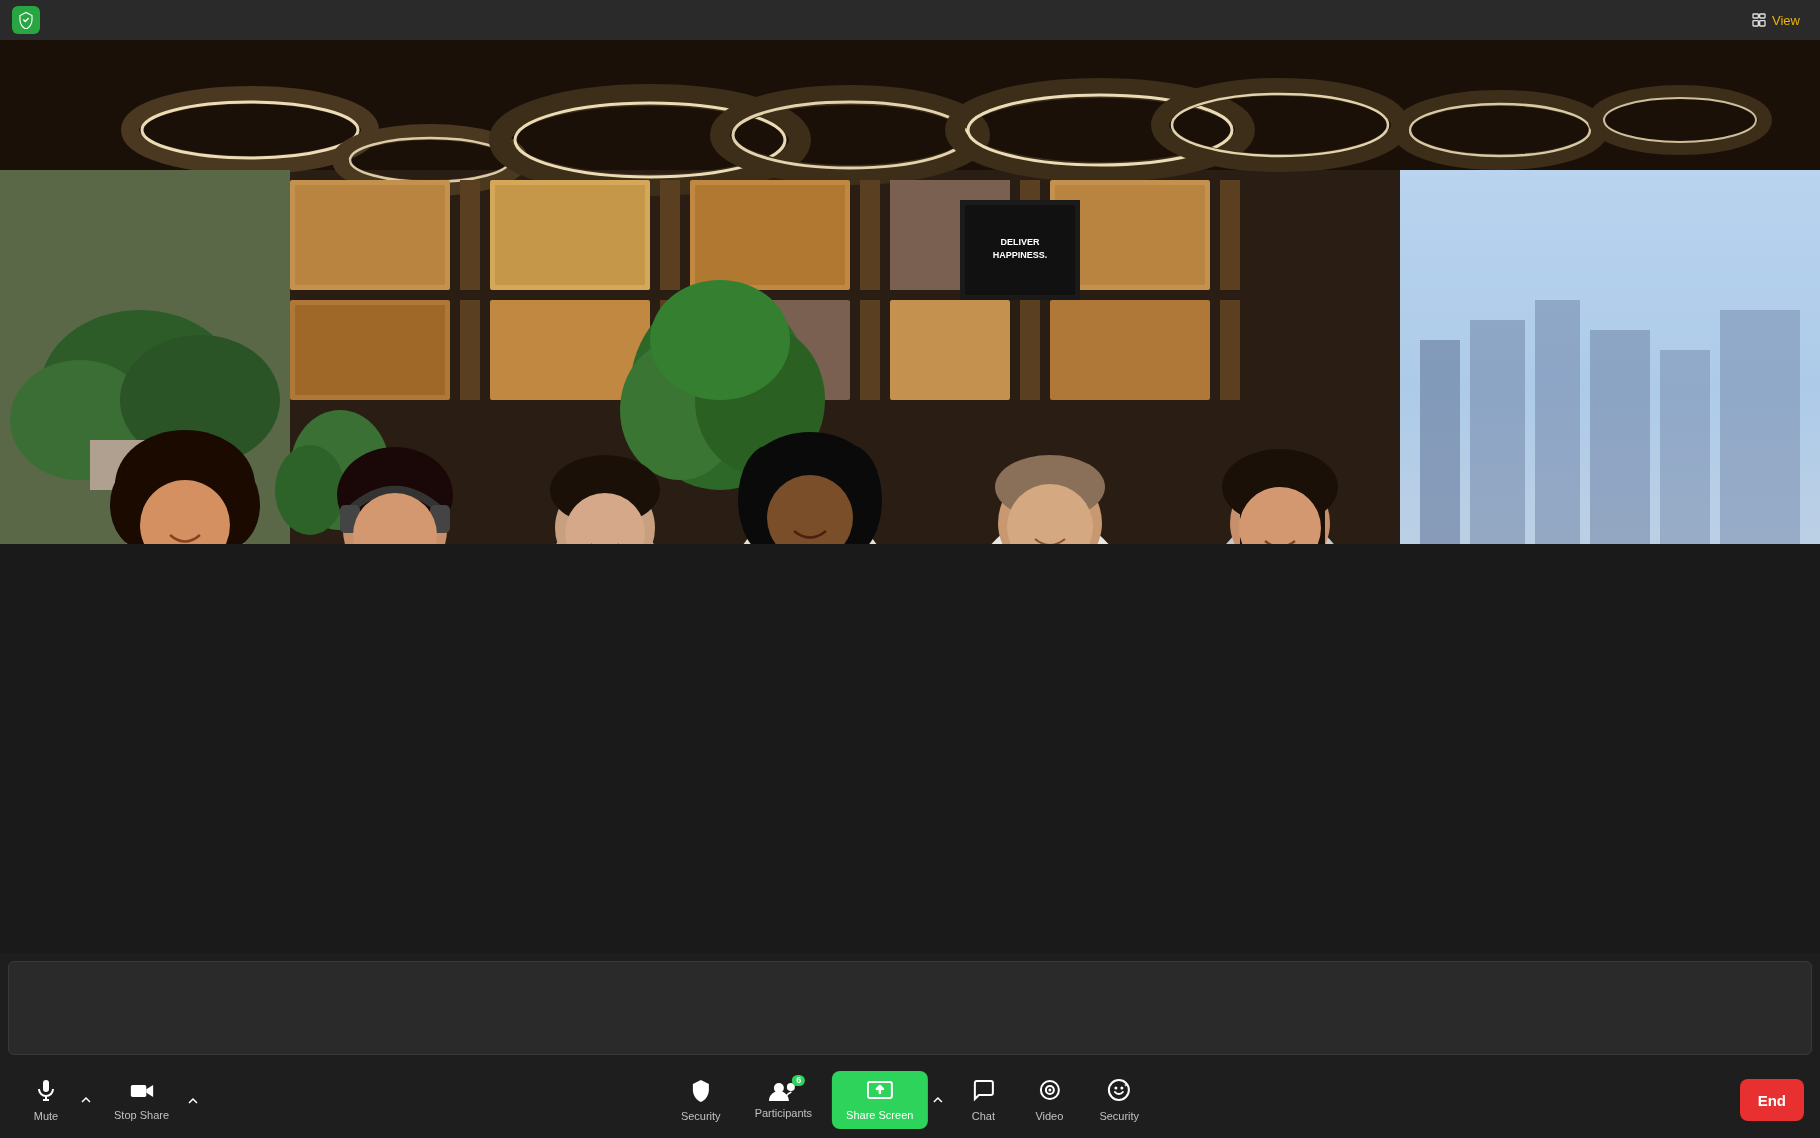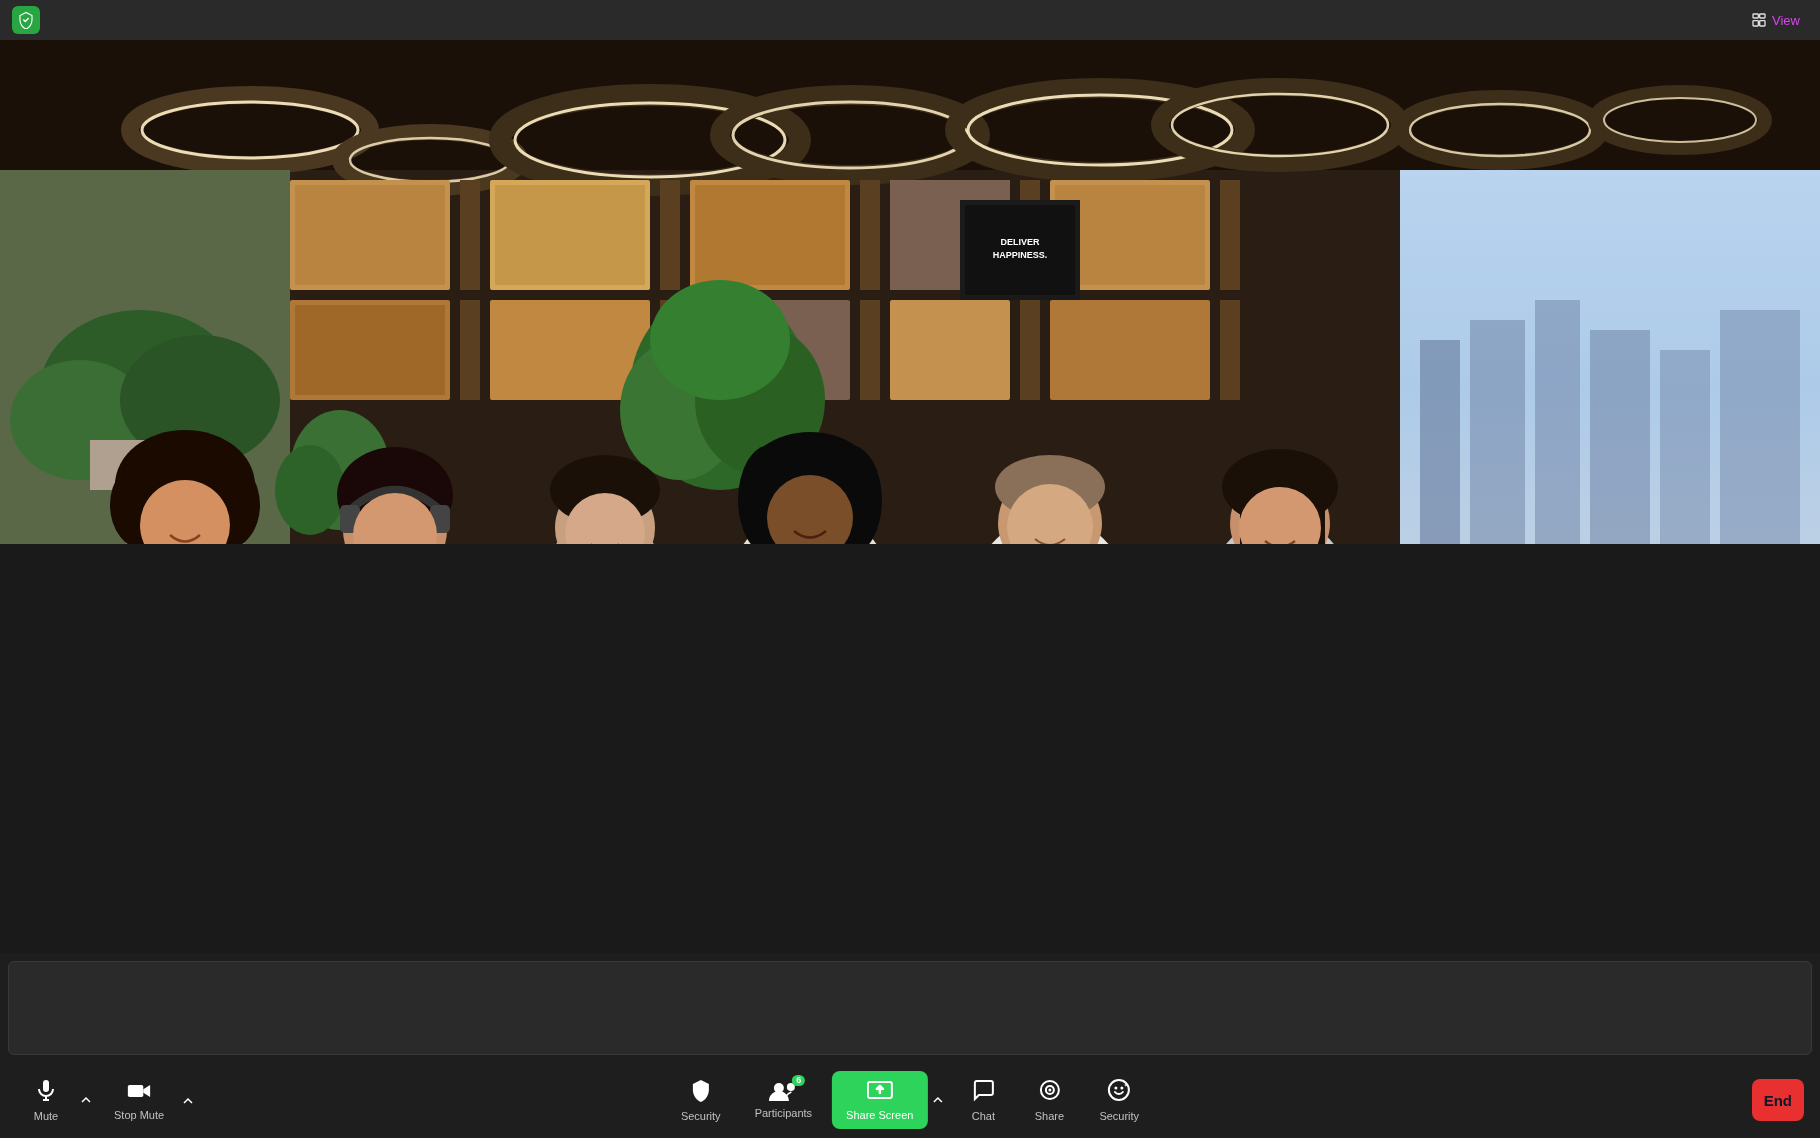--- a/index.html
+++ b/index.html
@@ -38,21 +38,21 @@
       justify-content: center;
       color: white;
       font-weight: bold;
       font-size: 14px;
     }
 
     #view-button {
       display: flex;
       align-items: center;
       gap: 5px;
-      color: #d946ef;
+      color: #eab308;
       font-size: 13px;
       cursor: pointer;
       padding: 4px 8px;
       border-radius: 4px;
     }
 
     
     #main-video {
       position: absolute;
       top: 40px;
@@ -161,22 +161,22 @@
       border-radius: 8px;
       color: white !important;
     }
 
     .share-screen-btn .btn-label {
       color: white !important;
     }
 
     .end-btn {
       background: #e83030;
-      color: #0f172a;
-      padding: 10px 12px;
+      color: #ffffff;
+      padding: 10px 18px;
       border-radius: 8px;
       font-size: 15px;
       font-weight: 600;
       cursor: pointer;
       border: none;
       height: 42px;
       display: flex;
       align-items: center;
     }
   </style>
@@ -430,21 +430,21 @@
       </div>
 
       <div class="toolbar-btn-group">
         <div class="toolbar-btn">
           <span class="btn-icon">
             <svg width="24" height="20" viewBox="0 0 28 20" fill="white">
               <rect x="1" y="3" width="18" height="14" rx="2" fill="white"></rect>
               <path d="M19 8l8-5v14l-8-5z" fill="white"></path>
             </svg>
           </span>
-          <span class="btn-label">Stop Mute</span>
+          <span class="btn-label">Stop Share</span>
         </div>
         <div class="chevron-btn">
           <svg width="12" height="12" viewBox="0 0 12 12">
             <path d="M2 8l4-4 4 4" stroke="white" stroke-width="1.5" fill="none"></path>
           </svg>
         </div>
       </div>
     </div>
 
     <div id="toolbar-center" style="display:flex; align-items:center; gap:6px; position:absolute; left:50%; transform:translateX(-50%);">
@@ -498,21 +498,21 @@
       </div>
 
       <div class="toolbar-btn">
         <span class="btn-icon">
           <svg width="24" height="24" viewBox="0 0 24 24" fill="none">
             <circle cx="12" cy="12" r="9" stroke="white" stroke-width="2"></circle>
             <circle cx="12" cy="12" r="4" stroke="white" stroke-width="2"></circle>
             <circle cx="12" cy="12" r="1.5" fill="white"></circle>
           </svg>
         </span>
-        <span class="btn-label">Share</span>
+        <span class="btn-label">Video</span>
       </div>
 
       <div class="toolbar-btn">
         <span class="btn-icon">
           <svg width="24" height="24" viewBox="0 0 24 24" fill="none">
             <circle cx="12" cy="12" r="10" stroke="white" stroke-width="2"></circle>
             <path d="M8 14s1.5 2 4 2 4-2 4-2" stroke="white" stroke-width="2" stroke-linecap="round"></path>
             <circle cx="9" cy="10" r="1.5" fill="white"></circle>
             <circle cx="15" cy="10" r="1.5" fill="white"></circle>
 

